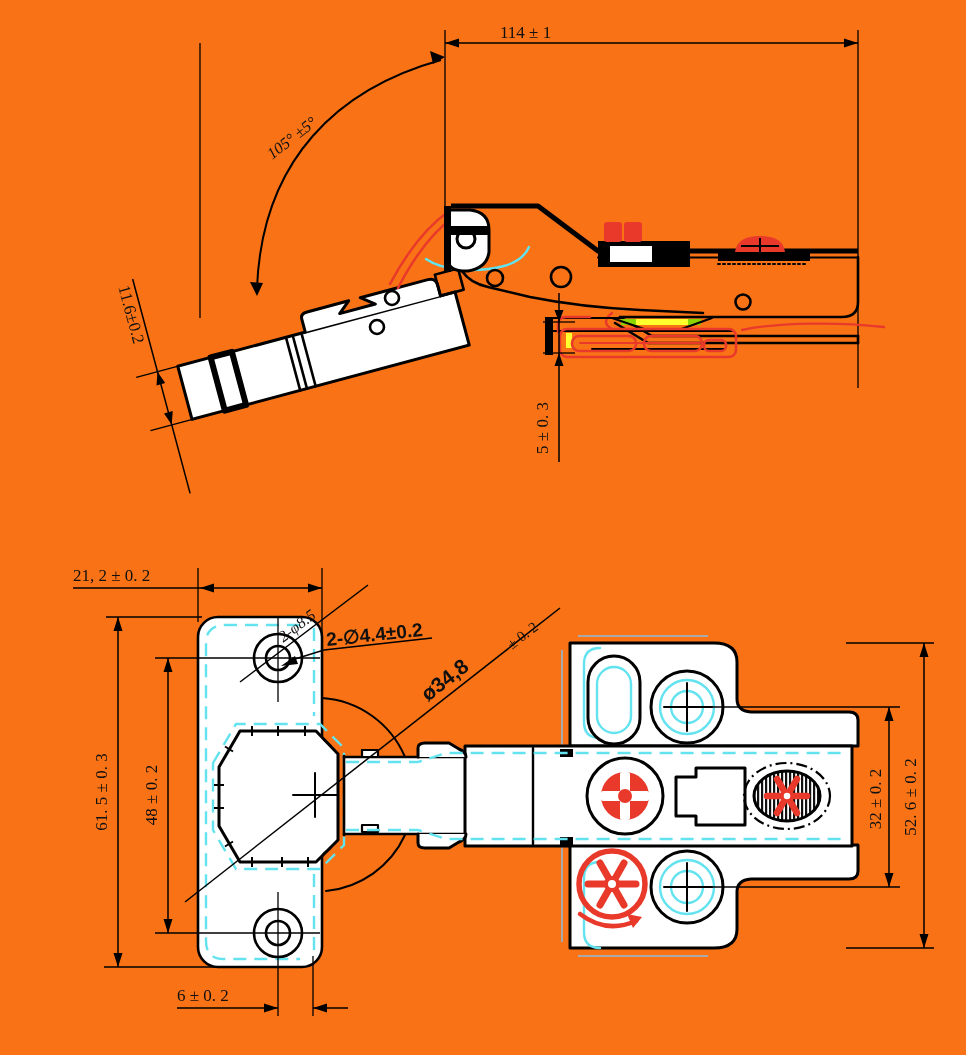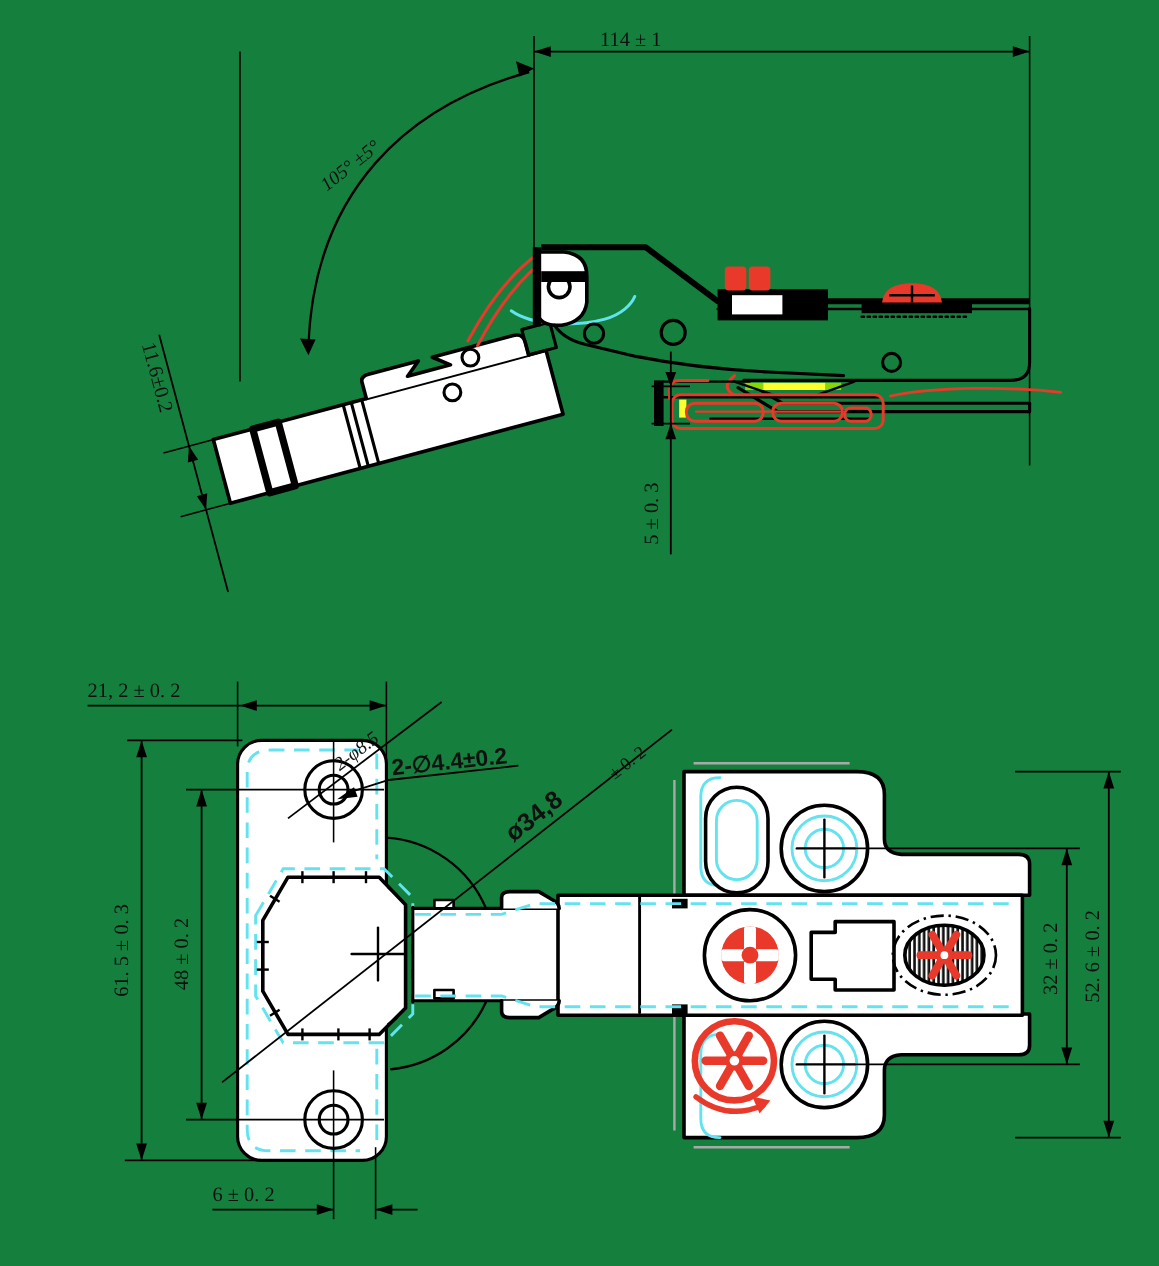--- a/index.html
+++ b/index.html
@@ -1,16 +1,16 @@
 <!DOCTYPE html>
 <html><head>
 <meta charset="utf-8">
 <style>
   html,body{margin:0;padding:0;background:#fff;}
-  .stage{width:966px;height:1055px;position:relative;background:#15803d;font-family:"Liberation Serif",serif;}
+  .stage{width:966px;height:1055px;position:relative;background:#f97316;font-family:"Liberation Serif",serif;}
   svg{display:block;}
   
   .o   {stroke:#000;fill:none;stroke-width:2.6;stroke-linejoin:round;stroke-linecap:round;}
   .o3  {stroke:#000;fill:none;stroke-width:3;stroke-linejoin:round;stroke-linecap:round;}
   .th  {stroke:#000;fill:none;stroke-width:5;stroke-linejoin:round;stroke-linecap:butt;}
   .thin{stroke:#000;fill:none;stroke-width:1.3;}
   .dim {stroke:#000;fill:none;stroke-width:1.5;}
   .wfill{fill:#fff;}
   .red {stroke:#e8392a;fill:none;stroke-width:2.5;stroke-linejoin:round;stroke-linecap:round;}
   .redthick{stroke:#e8392a;fill:none;stroke-width:5.5;stroke-linecap:round;}

